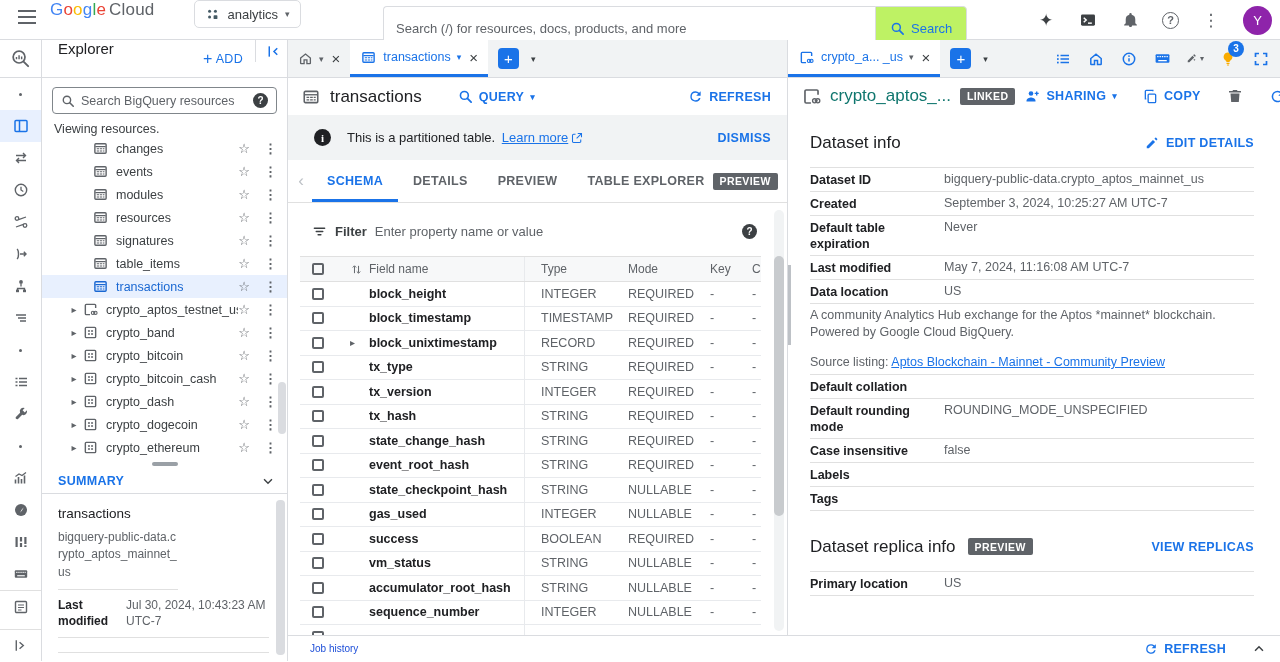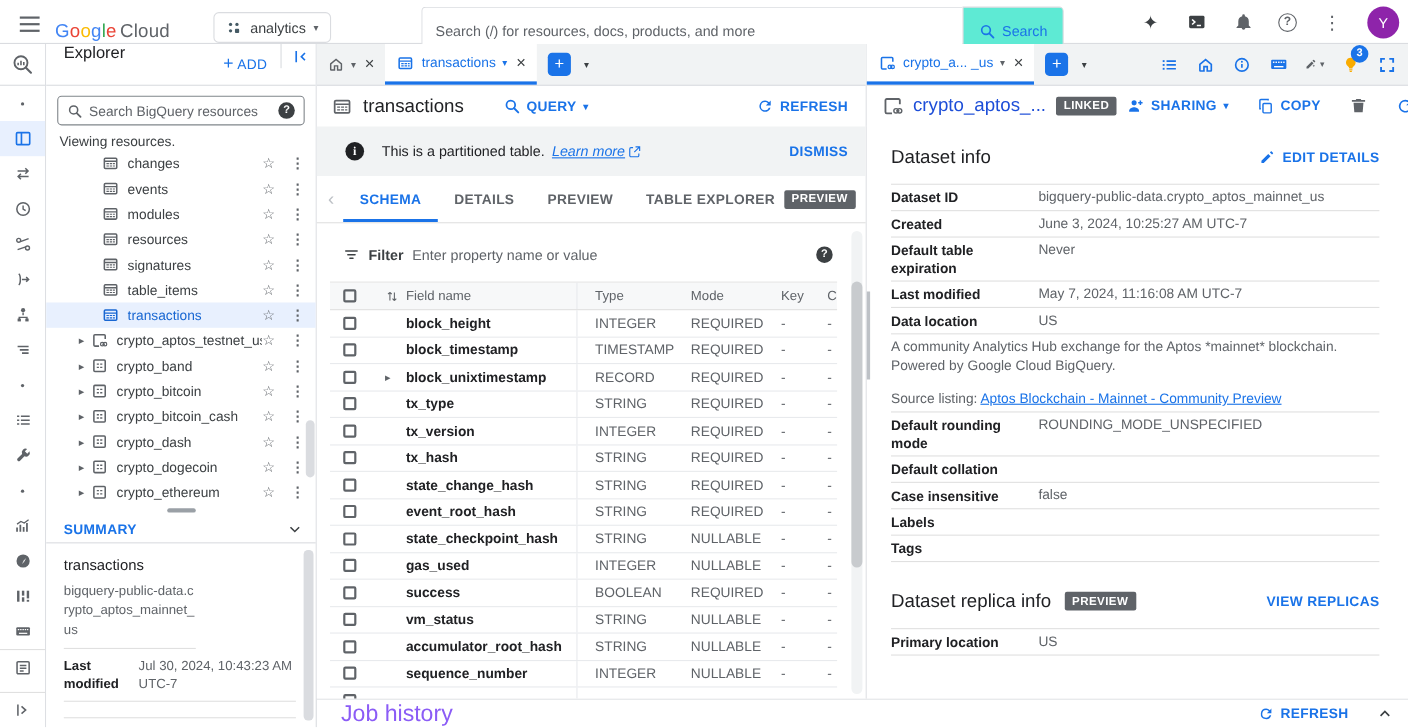--- a/index.html
+++ b/index.html
@@ -1,30 +1,30 @@
 <!DOCTYPE html>
 <html><head>
 <meta charset="utf-8">
 <style>
   * { box-sizing: border-box; margin: 0; padding: 0; }
   html,body { width:1280px; height:662px; overflow:hidden; font-family:"Liberation Sans", sans-serif; font-size:13px; color:#202124; background:#fff; }
 
   
-  .topbar { height:40px; display:flex; align-items:flex-end; border-bottom:1px solid #dadce0; padding:0 8px 0 10px; position:relative; background:#fff; }
+  .topbar { height:40px; display:flex; align-items:flex-start; border-bottom:1px solid #dadce0; padding:0 8px 0 10px; position:relative; background:#fff; }
   .hamburger { width:34px; height:34px; display:flex; flex-direction:column; justify-content:center; gap:4px; align-items:center; cursor:pointer; }
   .hamburger span { width:18px; height:2px; background:#5f6368; }
   .brand { font-size:17px; margin-left:6px; letter-spacing:.2px; white-space:nowrap; }
   .brand .g1{color:#4285F4}.brand .g2{color:#EA4335}.brand .g3{color:#FBBC04}.brand .g4{color:#4285F4}.brand .g5{color:#34A853}.brand .g6{color:#EA4335}
   .brand .cloud { color:#5f6368; margin-left:3px; }
   .proj-sel { margin-left:40px; display:flex; align-items:center; gap:7px; border:1px solid #dadce0; border-radius:5px; height:28px; padding:0 10px; color:#3c4043; cursor:pointer; }
   .proj-sel svg { flex:none; }
   .searchwrap { position:absolute; left:383px; top:6px; display:flex; height:44px; }
   .searchwrap input { width:492px; border:1px solid #dadce0; border-right:none; border-radius:4px 0 0 4px; padding:0 12px; font-size:13px; color:#202124; outline:none; font-family:inherit; }
   .searchwrap input::placeholder { color:#5f6368; }
-  .search-btn { display:flex; align-items:center; gap:6px; border:1px solid #dadce0; border-radius:0 4px 4px 0; padding:0 14px; color:#1a73e8; font-weight:500; cursor:pointer; background:#5eead4; }
+  .search-btn { display:flex; align-items:center; gap:6px; border:1px solid #dadce0; border-radius:0 4px 4px 0; padding:0 14px; color:#1a73e8; font-weight:500; cursor:pointer; background:#bef264; }
   .top-icons { position:absolute; right:8px; top:0; height:40px; display:flex; align-items:center; gap:22px; color:#5f6368; }
   .tbicon { width:20px; height:20px; display:flex; align-items:center; justify-content:center; cursor:pointer; }
   .sparkle { font-size:17px; color:#3c4043; }
   .help-o { width:17px; height:17px; border:1.6px solid #5f6368; border-radius:50%; font-size:11px; font-weight:700; display:flex; align-items:center; justify-content:center; }
   .vdots { font-size:17px; letter-spacing:0; color:#5f6368; }
   .avatar { width:29px; height:29px; border-radius:50%; background:#8E24AA; color:#fff; display:flex; align-items:center; justify-content:center; font-size:13px; font-weight:500; cursor:pointer; }
 
   
   .workspace { display:flex; height:621px; }
 
@@ -98,21 +98,21 @@
   
   .main-panel { width:500px; flex:none; border-right:1px solid #dadce0; display:flex; flex-direction:column; background:#fff; position:relative; min-height:0; }
   .m-toolbar { height:37px; flex:none; display:flex; align-items:center; padding:0 16px 0 14px; gap:10px; }
   .m-title { font-size:17px; color:#202124; margin-right:26px; }
   .blue-btn { display:flex; align-items:center; gap:6px; color:#1a73e8; font-size:12.5px; font-weight:600; letter-spacing:.3px; cursor:pointer; }
   .blue-btn .caret { font-size:9px; }
   .m-refresh { margin-left:auto; }
   .banner { height:45px; flex:none; background:#f1f3f4; display:flex; align-items:center; padding:0 16px 0 26px; gap:16px; }
   .info-i { width:17px; height:17px; flex:none; border-radius:50%; background:#202124; color:#fff; font-size:11px; font-weight:700; font-family:"Liberation Serif", serif; display:flex; align-items:center; justify-content:center; }
   .banner-text { color:#202124; font-size:13px; }
-  .banner-link { color:#1a73e8; text-decoration:underline; cursor:pointer; display:inline-flex; align-items:center; gap:3px; margin-left:3px;font-style:italic; }
+  .banner-link { color:#1a73e8; text-decoration:underline; cursor:pointer; display:inline-flex; align-items:center; gap:3px; margin-left:3px; }
   .dismiss { margin-left:auto; color:#1a73e8; font-size:12.5px; font-weight:600; letter-spacing:.3px; cursor:pointer; }
   .viewtabs { height:43px; flex:none; border-bottom:1px solid #e0e0e0; display:flex; align-items:stretch; padding:0 2px; }
   .vt-chev { width:22px; display:flex; align-items:center; justify-content:center; font-size:17px; color:#bdc1c6; cursor:pointer; flex:none; }
   .vt-chev.on { color:#3c4043; margin-left:auto; }
   .vtab { display:flex; align-items:center; gap:8px; padding:0 15px; color:#5f6368; font-size:12.5px; font-weight:600; letter-spacing:.3px; cursor:pointer; white-space:nowrap; }
   .vtab.active { color:#1a73e8; box-shadow:inset 0 -3px 0 #1a73e8; }
   .pill { background:#5f6368; color:#fff; font-size:10.5px; font-weight:600; padding:2.5px 7px; border-radius:2px; letter-spacing:.4px; }
   .schema-zone { flex:1; min-height:0; overflow:hidden; padding:14px 26px 0 12px; position:relative; }
   .filter-row { height:28px; display:flex; align-items:center; gap:8px; padding:0 4px 0 12px; margin-bottom:11px; }
   .filter-label { font-weight:600; font-size:13px; color:#3c4043; }
@@ -133,40 +133,40 @@
   .c-key { flex:0 0 44px; padding-left:8px; color:#5f6368; font-size:12.5px; }
   .c-coll { flex:1; padding-left:6px; color:#5f6368; font-size:12.5px; }
   .head .c-type,.head .c-mode,.head .c-key,.head .c-coll { color:#5f6368; font-size:12px; }
   .main-scroll { position:absolute; right:3px; top:170px; bottom:4px; width:10px; background:#f1f3f4; border-radius:5px; }
   .main-thumb { position:absolute; right:3px; top:216px; width:10px; height:260px; background:#c8cbce; border-radius:5px; }
 
   
   .details-panel { flex:1; display:flex; flex-direction:column; background:#fff; min-width:0; position:relative; }
   .d-toolbar { height:37px; flex:none; display:flex; align-items:center; padding:0 14px 0 14px; gap:9px; border-bottom:1px solid #fff; }
   .d-icon { color:#5f6368; display:flex; }
-  .d-title { font-size:17px; color:#1d4ed8; white-space:nowrap; }
+  .d-title { font-size:17px; color:#0f766e; white-space:nowrap; }
   .d-actions { margin-left:auto; display:flex; align-items:center; gap:26px; }
   .trash { color:#5f6368; cursor:pointer; display:flex; }
   .d-refresh { color:#1a73e8; cursor:pointer; display:flex; }
   .d-content { flex:1; overflow:hidden; padding:0 26px 0 22px; }
   .section-head { display:flex; align-items:center; margin-top:18px; margin-bottom:14px; gap:12px; }
   .section-title { font-size:17px; font-weight:500; color:#202124; }
   .section-action { margin-left:auto; color:#1a73e8; font-size:12.5px; font-weight:600; letter-spacing:.3px; display:flex; align-items:center; gap:7px; cursor:pointer; }
   .info-table { border-top:1px solid #e0e0e0; }
   .info-row { display:flex; border-bottom:1px solid #e0e0e0; padding:3px 0; min-height:19px; }
   .info-label { width:134px; flex:none; font-weight:600; font-size:12.5px; color:#202124; line-height:16px; padding-top:1px; }
   .info-value { flex:1; font-size:12.5px; color:#5f6368; line-height:16.5px; }
   .src-line { margin-top:14px; }
   .link { color:#1a73e8; text-decoration:underline; cursor:pointer; }
   .replica-head { margin-top:26px; }
   .left-thumb { position:absolute; left:0; top:225px; width:3px; height:80px; background:#bdc1c6; }
 
   
   .job-bar { height:26px; flex:none; border-top:1px solid #dadce0; display:flex; align-items:center; background:#fff; padding:0 14px 0 22px; }
-  .job-title { font-size:21px; color:#8b5cf6; }
+  .job-title { font-size:10px; color:#1d4ed8; }
   .job-right { margin-left:auto; display:flex; align-items:center; gap:26px; }
   .job-chev { color:#3c4043; display:flex; cursor:pointer; }
 
   svg { display:block; }
 </style>
 </head>
 <body>
 
 <div class="topbar">
   <div class="hamburger">
@@ -991,44 +991,44 @@
               <span>EDIT DETAILS</span>
             </span>
           </div>
           <div class="info-table">
               <div class="info-row">
                 <div class="info-label">Dataset ID</div>
                 <div class="info-value"><span>bigquery-public-data.crypto_aptos_mainnet_us</span></div>
               </div>
               <div class="info-row">
                 <div class="info-label">Created</div>
-                <div class="info-value"><span>June 3, 2024, 10:25:27 AM UTC-7</span></div>
+                <div class="info-value"><span>September 3, 2024, 10:25:27 AM UTC-7</span></div>
               </div>
               <div class="info-row">
                 <div class="info-label">Default table expiration</div>
                 <div class="info-value"><span>Never</span></div>
               </div>
               <div class="info-row">
                 <div class="info-label">Last modified</div>
                 <div class="info-value"><span>May 7, 2024, 11:16:08 AM UTC-7</span></div>
               </div>
               <div class="info-row">
                 <div class="info-label">Data location</div>
                 <div class="info-value"><span>US</span></div>
               </div>
               <div class="info-row">
                 <div class="info-value"><span>A community Analytics Hub exchange for the Aptos *mainnet* blockchain. Powered by Google Cloud BigQuery.</span><div class="src-line"><span>Source listing: </span><a class="link">Aptos Blockchain - Mainnet - Community Preview</a></div></div>
               </div>
               <div class="info-row">
+                <div class="info-label">Default collation</div>
+                <div class="info-value"><span></span></div>
+              </div>
+              <div class="info-row">
                 <div class="info-label">Default rounding mode</div>
                 <div class="info-value"><span>ROUNDING_MODE_UNSPECIFIED</span></div>
-              </div>
-              <div class="info-row">
-                <div class="info-label">Default collation</div>
-                <div class="info-value"><span></span></div>
               </div>
               <div class="info-row">
                 <div class="info-label">Case insensitive</div>
                 <div class="info-value"><span>false</span></div>
               </div>
               <div class="info-row">
                 <div class="info-label">Labels</div>
                 <div class="info-value"><span></span></div>
               </div>
               <div class="info-row">

